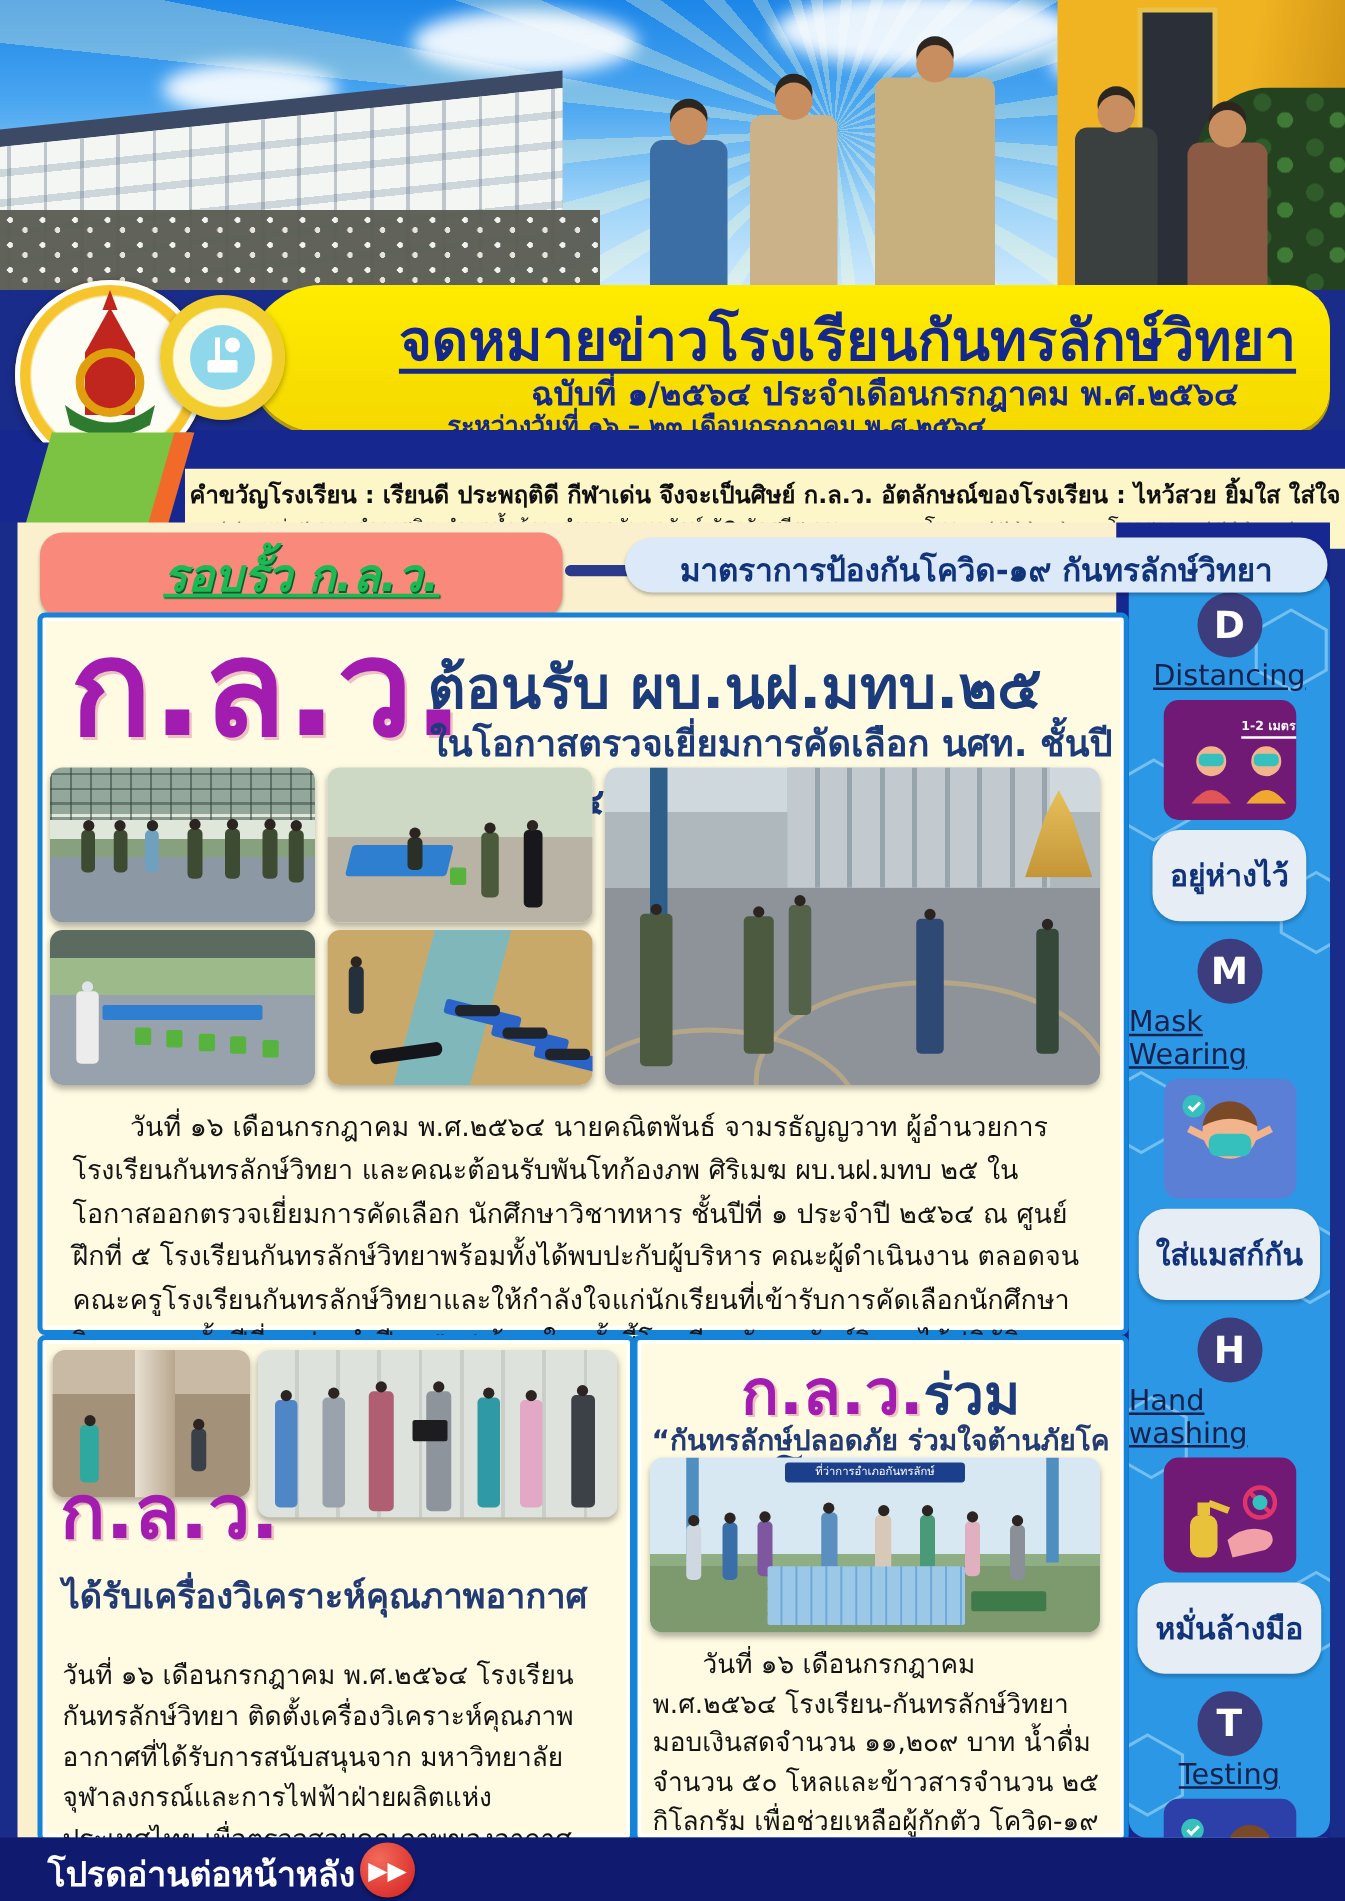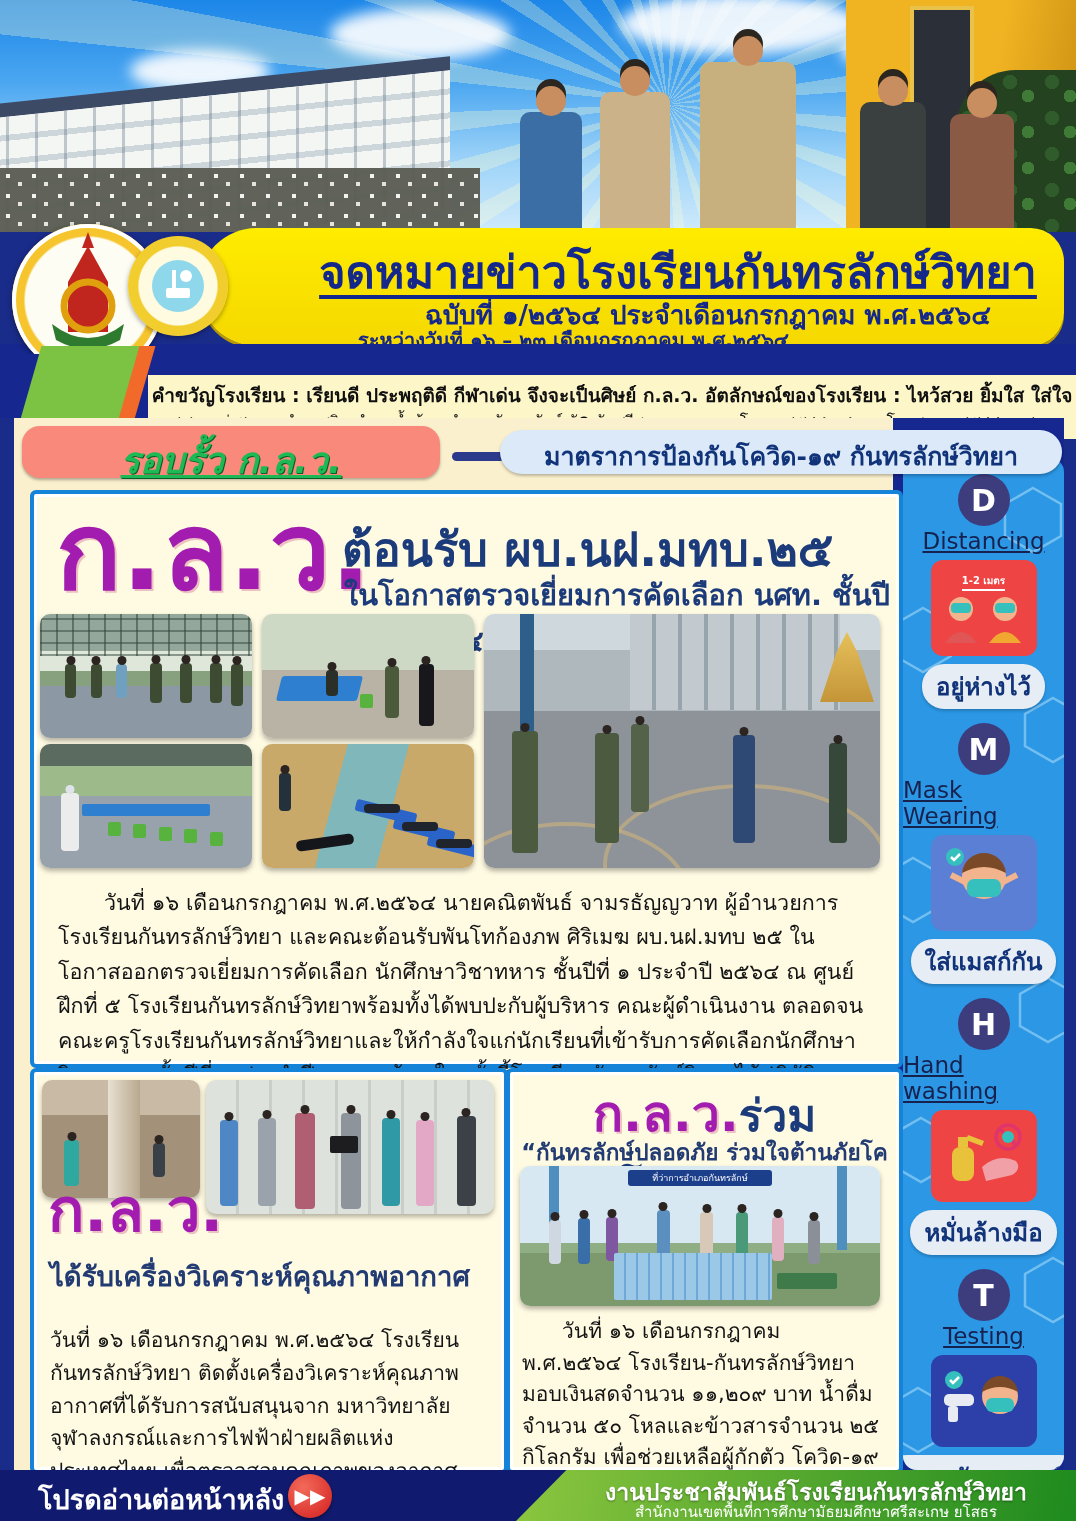--- a/index.html
+++ b/index.html
@@ -46,21 +46,21 @@
   .motto-green{position:absolute;left:30px;top:-8px;width:112px;height:80px;background:#7cc243;transform:skewX(-16deg);}
   .motto-orange{position:absolute;left:128px;top:-8px;width:16px;height:80px;background:#f26a2a;transform:skewX(-16deg);}
   .motto{position:absolute;left:148px;top:0;width:928px;height:64px;background:#fdf6c9;margin-top:21px;}
   .motto .l1{position:absolute;left:0;top:5px;width:100%;text-align:center;font-size:19px;font-weight:bold;color:#101010;}
   .motto .l2{position:absolute;left:0;top:34px;width:100%;text-align:center;font-size:16px;color:#1a1a1a;}
 
   
   .content{position:absolute;left:14px;top:418px;width:1048px;height:1052px;background:#faf0cd;}
   .sidebar-back{position:absolute;left:893px;top:418px;width:171px;height:1052px;background:#16278f;}
 
-  .badge-left{position:absolute;left:22px;top:426px;width:418px;height:52px;background:#f9897a;border-radius:18px;box-shadow:0 2px 3px rgba(0,0,0,.3);}
+  .badge-left{position:absolute;left:32px;top:426px;width:418px;height:68px;background:#f9897a;border-radius:18px;box-shadow:0 2px 3px rgba(0,0,0,.3);}
   .badge-left span{position:absolute;left:0;top:6px;width:100%;text-align:center;font-size:36px;font-weight:bold;font-style:italic;color:#1db954;text-decoration:underline;text-shadow:1px 1px 0 #0a5c2a;}
   .dashline{position:absolute;left:452px;top:452px;width:230px;height:9px;background:#2c3a8c;border-radius:5px;}
   .covid-head{position:absolute;left:500px;top:430px;width:562px;height:44px;background:#dbe9f8;border-radius:22px;z-index:6;box-shadow:0 2px 3px rgba(0,0,0,.25);}
   .covid-head span{position:absolute;left:0;top:6px;width:100%;text-align:center;font-size:25px;font-weight:bold;color:#11337a;}
 
   
   .box{position:absolute;background:#fffbe3;border:4px solid #1583d8;border-radius:6px;box-shadow:0 0 0 3px #fff inset;}
   .box-main{left:30px;top:490px;width:865px;height:570px;}
   .brand-pink{font-weight:bold;color:#a21caf;text-shadow:2px 2px 0 rgba(180,20,90,.25);}
   .main-brand{position:absolute;left:22px;top:4px;font-size:108px;line-height:1;}
@@ -111,22 +111,22 @@
   .don-sub{position:absolute;left:0;top:62px;width:100%;text-align:center;font-size:22.5px;font-weight:bold;color:#233b73;}
   .don-body{position:absolute;left:12px;top:244px;width:362px;font-size:21px;line-height:1.5;color:#141414;text-indent:40px;}
 
   
   .sidebar{position:absolute;left:903px;top:458px;width:161px;height:1012px;background:#2b97e5;border-radius:14px;overflow:hidden;z-index:5;}
   .hexes{position:absolute;inset:0;pointer-events:none;}
   .sb-item{position:relative;width:100%;display:flex;flex-direction:column;align-items:center;}
   .sb-letter{width:52px;height:52px;border-radius:50%;background:#3d3d7e;color:#fff;font-size:30px;font-weight:bold;display:flex;align-items:center;justify-content:center;}
   .sb-title{font-size:23px;color:#17214e;margin-top:2px;text-decoration:underline;}
   .sb-card{margin-top:6px;border-radius:12px;display:flex;align-items:center;justify-content:center;}
-  .sb-pill{margin-top:8px;background:#e7edf5;border-radius:22px;padding:3px 14px;font-size:24px;font-weight:bold;color:#11337a;white-space:nowrap;box-shadow:0 2px 3px rgba(0,0,0,.2);}
-  .card-navy{background:#ef4444;}
+  .sb-pill{margin-top:8px;background:#e7edf5;border-radius:22px;padding:17px 14px;font-size:24px;font-weight:bold;color:#11337a;white-space:nowrap;box-shadow:0 2px 3px rgba(0,0,0,.2);}
+  .card-navy{background:#701a75;align-items:flex-end;}
   .dist-txt{color:#fff;font-size:10px;font-weight:bold;border-bottom:2px solid #fff;padding-bottom:1px;}
 
   
   .footer{position:absolute;left:0;top:1470px;width:1076px;height:51px;background:#101a6e;}
   .readmore{position:absolute;left:38px;top:8px;font-size:27px;font-weight:bold;color:#fff;}
   .ff-btn{position:absolute;left:288px;top:4px;width:44px;height:44px;border-radius:50%;background:radial-gradient(circle at 35% 30%,#f26a5a,#d41f1f);color:#fff;font-size:20px;display:flex;align-items:center;justify-content:center;box-shadow:0 2px 3px rgba(0,0,0,.4);}
   .credit{position:absolute;right:0;top:0;width:560px;height:51px;background:linear-gradient(100deg,#8cc63f,#1e8a1e);clip-path:polygon(9% 0,100% 0,100% 100%,0 100%);}
   .credit .c1{position:absolute;left:60px;top:4px;width:480px;text-align:center;font-size:23px;font-weight:bold;color:#fff;text-shadow:0 1px 2px rgba(0,0,0,.4);}
   .credit .c2{position:absolute;left:60px;top:30px;width:480px;text-align:center;font-size:15px;color:#fff;}
 </style>
@@ -375,19 +375,15 @@
         </svg>
       </div>
       <div class="sb-pill">ตรวจวัดอุณหภูมิ</div>
     </div>
 
   </div>
 
   <div class="footer">
     <div class="readmore">โปรดอ่านต่อหน้าหลัง</div>
     <div class="ff-btn">▶▶</div>
-    <div class="credit">
-      <div class="c1">งานประชาสัมพันธ์โรงเรียนกันทรลักษ์วิทยา</div>
-      <div class="c2">สำนักงานเขตพื้นที่การศึกษามัธยมศึกษาศรีสะเกษ ยโสธร</div>
-    </div>
   </div>
 
 </div>
 
 </body></html>

